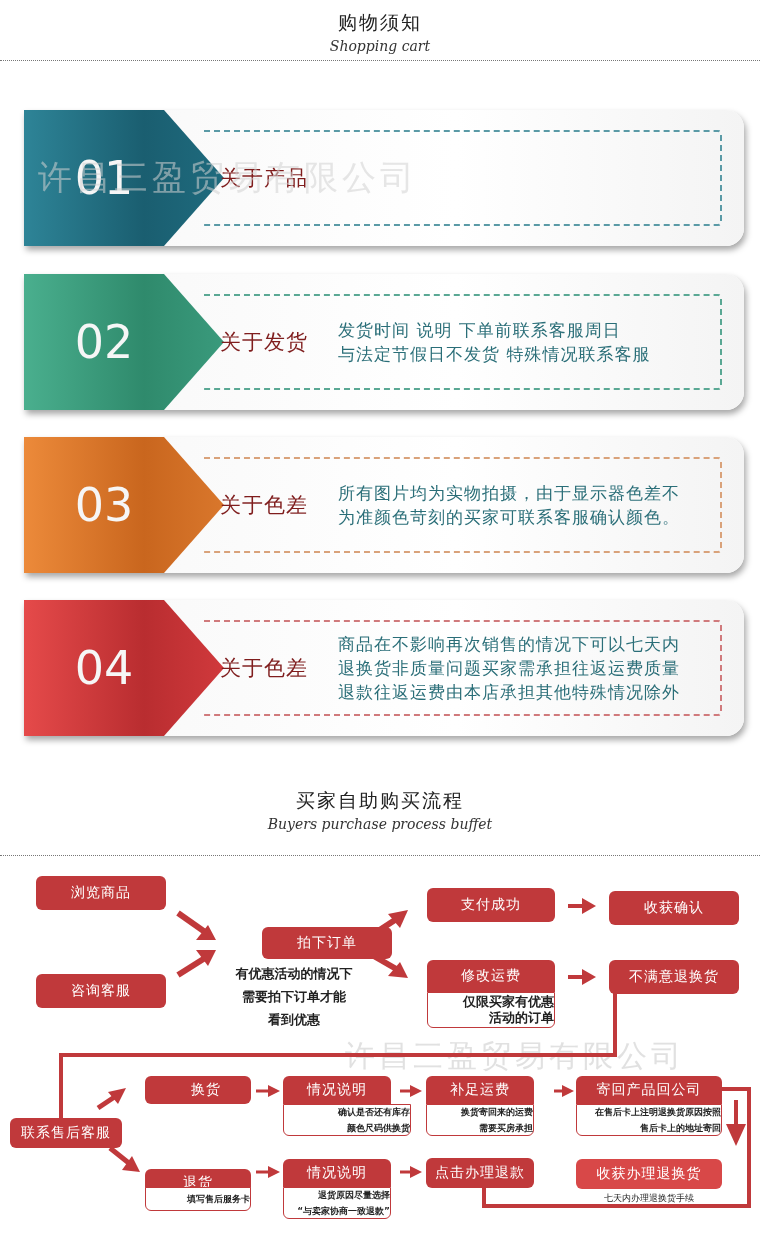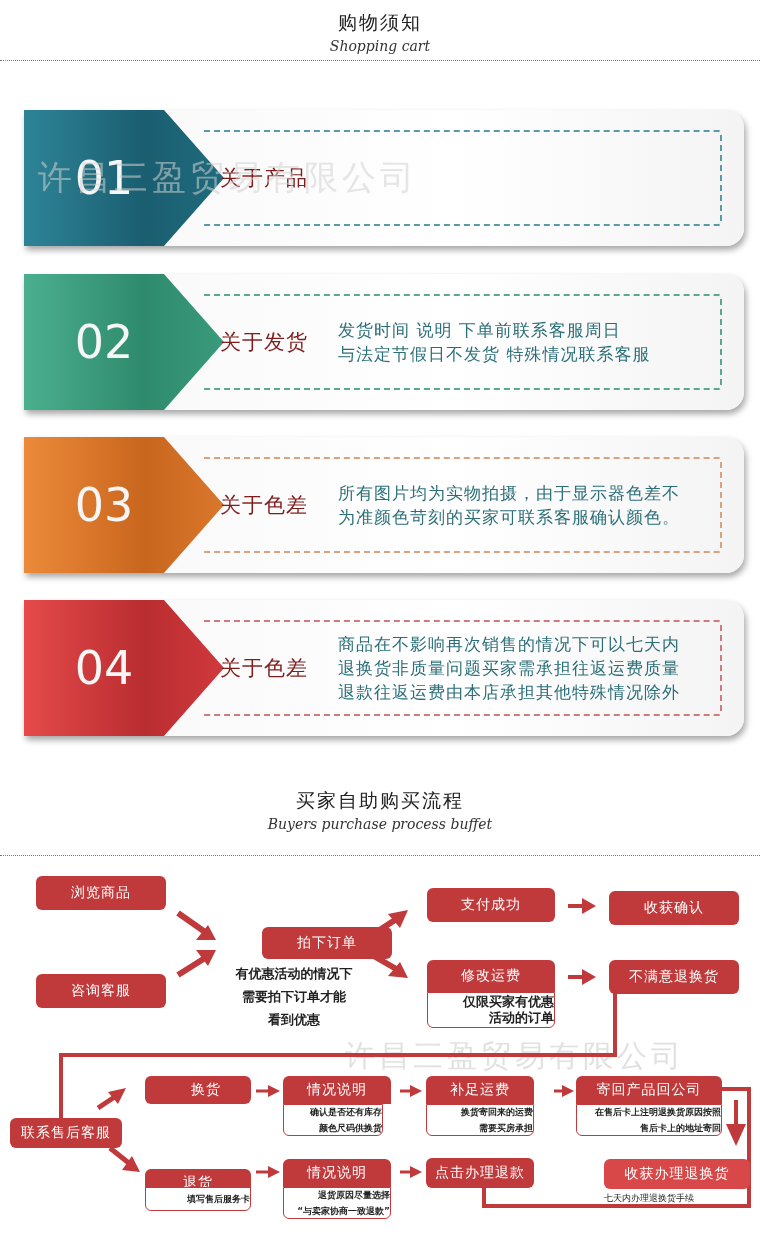--- a/index.html
+++ b/index.html
@@ -196,21 +196,21 @@
 <div class="fnote" style="left:427px; top:992px; width:128px; height:36px; font-size:13px; line-height:16px;">
   <div>仅限买家有优惠</div>
   <div>活动的订单</div>
 </div>
 <div class="fbox" style="left:609px; top:960px; width:130px; height:34px;">不满意退换货</div>
 
 <div class="fbox" style="left:10px; top:1118px; width:112px; height:30px;">联系售后客服</div>
 
 <div class="fbox" style="left:145px; top:1076px; width:106px; height:28px;padding-left:16px;">换货</div>
 <div class="fbox" style="left:283px; top:1076px; width:108px; height:28px; border-radius:6px 6px 0 0;">情况说明</div>
-<div class="fnote" style="left:283px; top:1104px; width:100px; height:32px;">
+<div class="fnote" style="left:283px; top:1104px; width:128px; height:32px;">
   <div>确认是否还有库存</div>
   <div>颜色尺码供换货</div>
 </div>
 <div class="fbox" style="left:426px; top:1076px; width:108px; height:28px; border-radius:6px 6px 0 0;">补足运费</div>
 <div class="fnote" style="left:426px; top:1104px; width:108px; height:32px;">
   <div>换货寄回来的运费</div>
   <div>需要买房承担</div>
 </div>
 <div class="fbox" style="left:576px; top:1076px; width:146px; height:28px; border-radius:6px 6px 0 0;">寄回产品回公司</div>
 <div class="fnote" style="left:576px; top:1104px; width:146px; height:32px;">
@@ -221,14 +221,14 @@
 <div class="fbox" style="left:145px; top:1159px; width:106px; height:28px; border-radius:6px 6px 0 0;margin-top:10px;">退货</div>
 <div class="fnote" style="left:145px; top:1187px; width:106px; height:24px;">
   <div>填写售后服务卡</div>
 </div>
 <div class="fbox" style="left:283px; top:1159px; width:108px; height:28px; border-radius:6px 6px 0 0;">情况说明</div>
 <div class="fnote" style="left:283px; top:1187px; width:108px; height:32px;">
   <div>退货原因尽量选择</div>
   <div>“与卖家协商一致退款”</div>
 </div>
 <div class="fbox" style="left:426px; top:1158px; width:108px; height:30px;">点击办理退款</div>
-<div class="fbox" style="left:604px; top:1159px; width:146px; height:30px; background:#d84848;">收获办理退换货</div>
+<div class="fbox" style="left:576px; top:1159px; width:146px; height:30px; background:#d84848;">收获办理退换货</div>
 <div class="plaintext" style="left:576px; top:1192px; width:146px; font-size:9px; font-weight:normal;">七天内办理退换货手续</div>
 
 </body></html>

